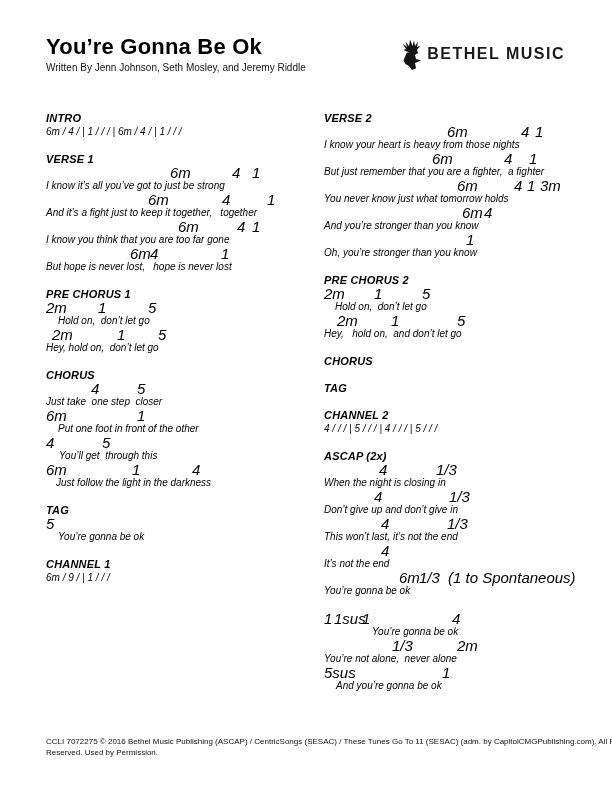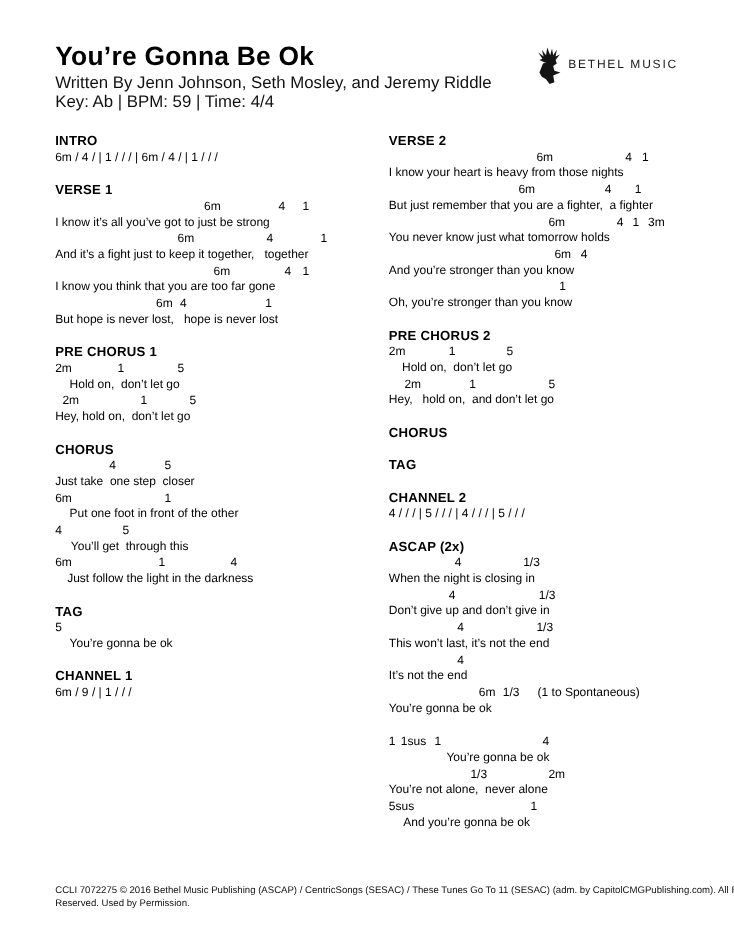--- a/index.html
+++ b/index.html
@@ -7,46 +7,45 @@
     position:relative;
     width:612px; height:792px;
     margin:0 auto;
     background:#ffffff;
     font-family:"Liberation Sans","DejaVu Sans",sans-serif;
     color:#000;
     overflow:hidden;
   }
   .doc-header { position:absolute; left:46px; top:34px; }
   .title { font-size:22px; font-weight:bold; line-height:26px; margin:0; letter-spacing:0.2px; }
-  .subline { font-size:14px; line-height:16px; color:#111; }
+  .subline { font-size:10px; line-height:16px; color:#111; }
   .logo { position:absolute; top:38px; right:47px; display:flex; align-items:center; gap:4px; }
-  .logo-text { font-size:10px; letter-spacing:1.5px; color:#1b1b1b; font-weight:400; }
+  .logo-text { font-size:16px; letter-spacing:1.5px; color:#1b1b1b; font-weight:700; }
   .columns { position:absolute; left:46px; top:112px; right:20px; display:flex; }
   .col-left  { width:278px; flex:0 0 278px; }
   .col-right { flex:1; }
-  .section { margin-bottom:14px; }
+  .section { margin-bottom:14px;font-style:italic; }
   .shead { font-size:11px; font-weight:bold; line-height:13px; letter-spacing:0.2px; white-space:pre; }
   .plain { font-size:10px; line-height:14px; white-space:pre; }
   .pair  { }
-  .chords { position:relative; height:13px; font-size:10px; }
+  .chords { position:relative; height:13px; font-size:15px; }
   .chords .chord { position:absolute; top:0; line-height:13px; white-space:pre; }
   .lyric { font-size:10px; line-height:14px; white-space:pre; }
   .footer { position:absolute; left:46px; top:737px; right:30px; font-size:8px; line-height:10.5px; color:#111; }
   .footer div { white-space:nowrap; }
   .deer { display:block; }
 </style>
 </head>
 <body>
 
 <div class="page">
 
   <div class="doc-header">
     <h1 class="title">You’re Gonna Be Ok</h1>
     <div class="subline">Written By Jenn Johnson, Seth Mosley, and Jeremy Riddle</div>
-    <div class="subline">Key: Ab | BPM: 59 | Time: 4/4</div>
   </div>
 
   <div class="logo">
     <svg class="deer" width="24" height="32" viewBox="0 0 48 64" aria-hidden="true">
       <path fill="#141414" d="M21 28 L15 30 L9 45 L13 52 L20 56 L26 64 L34 61 L32 50 L44 45 L34 42 L32 34
         L38 30 L36 24 L43 15 L36 18 L38 7 L32 16 L30 5 L27 16 L22 3 L20 16 L13 7 L16 18 L7 11 L14 22 L9 24 L18 28 Z"></path>
     </svg>
     <span class="logo-text">BETHEL MUSIC</span>
   </div>
 

